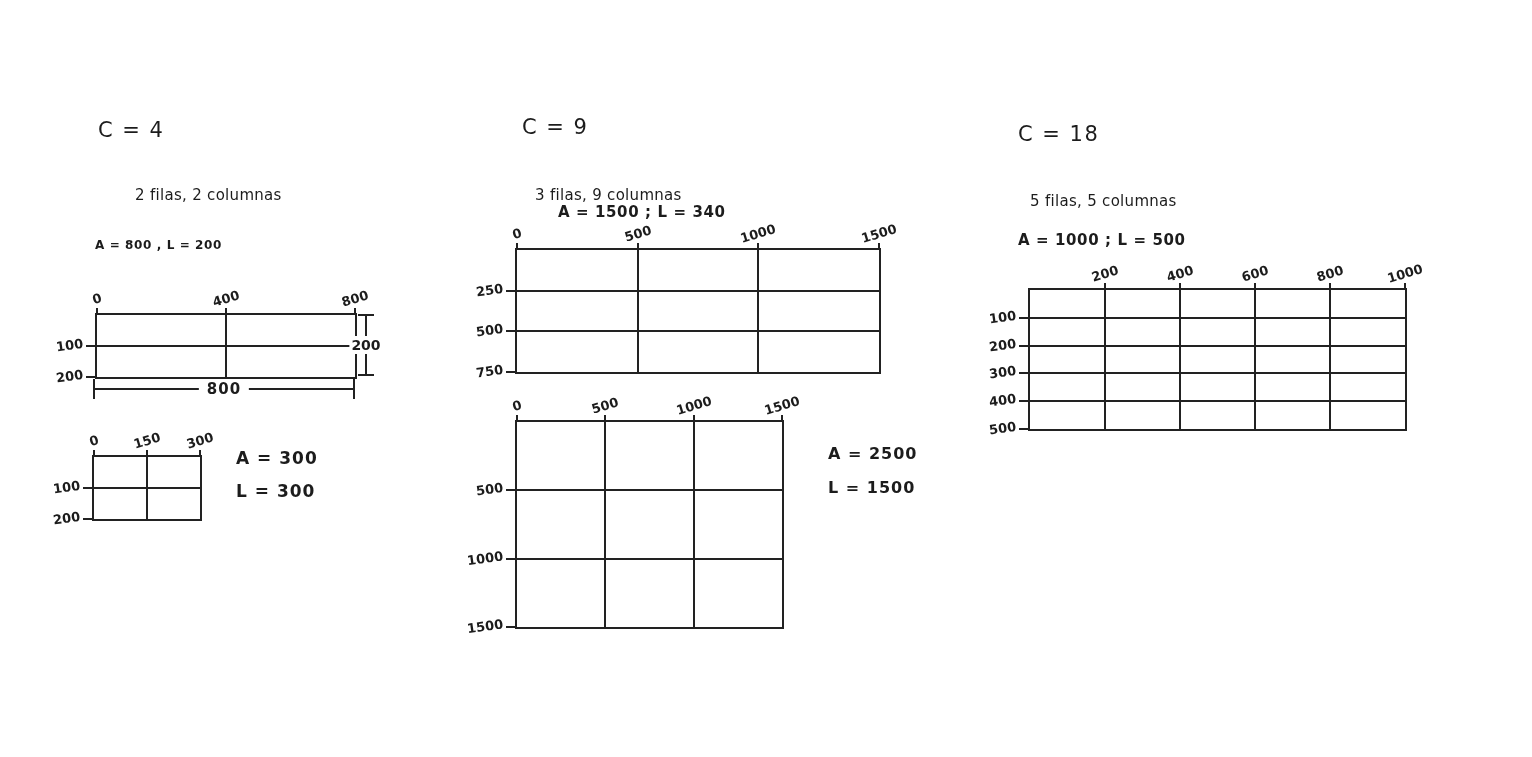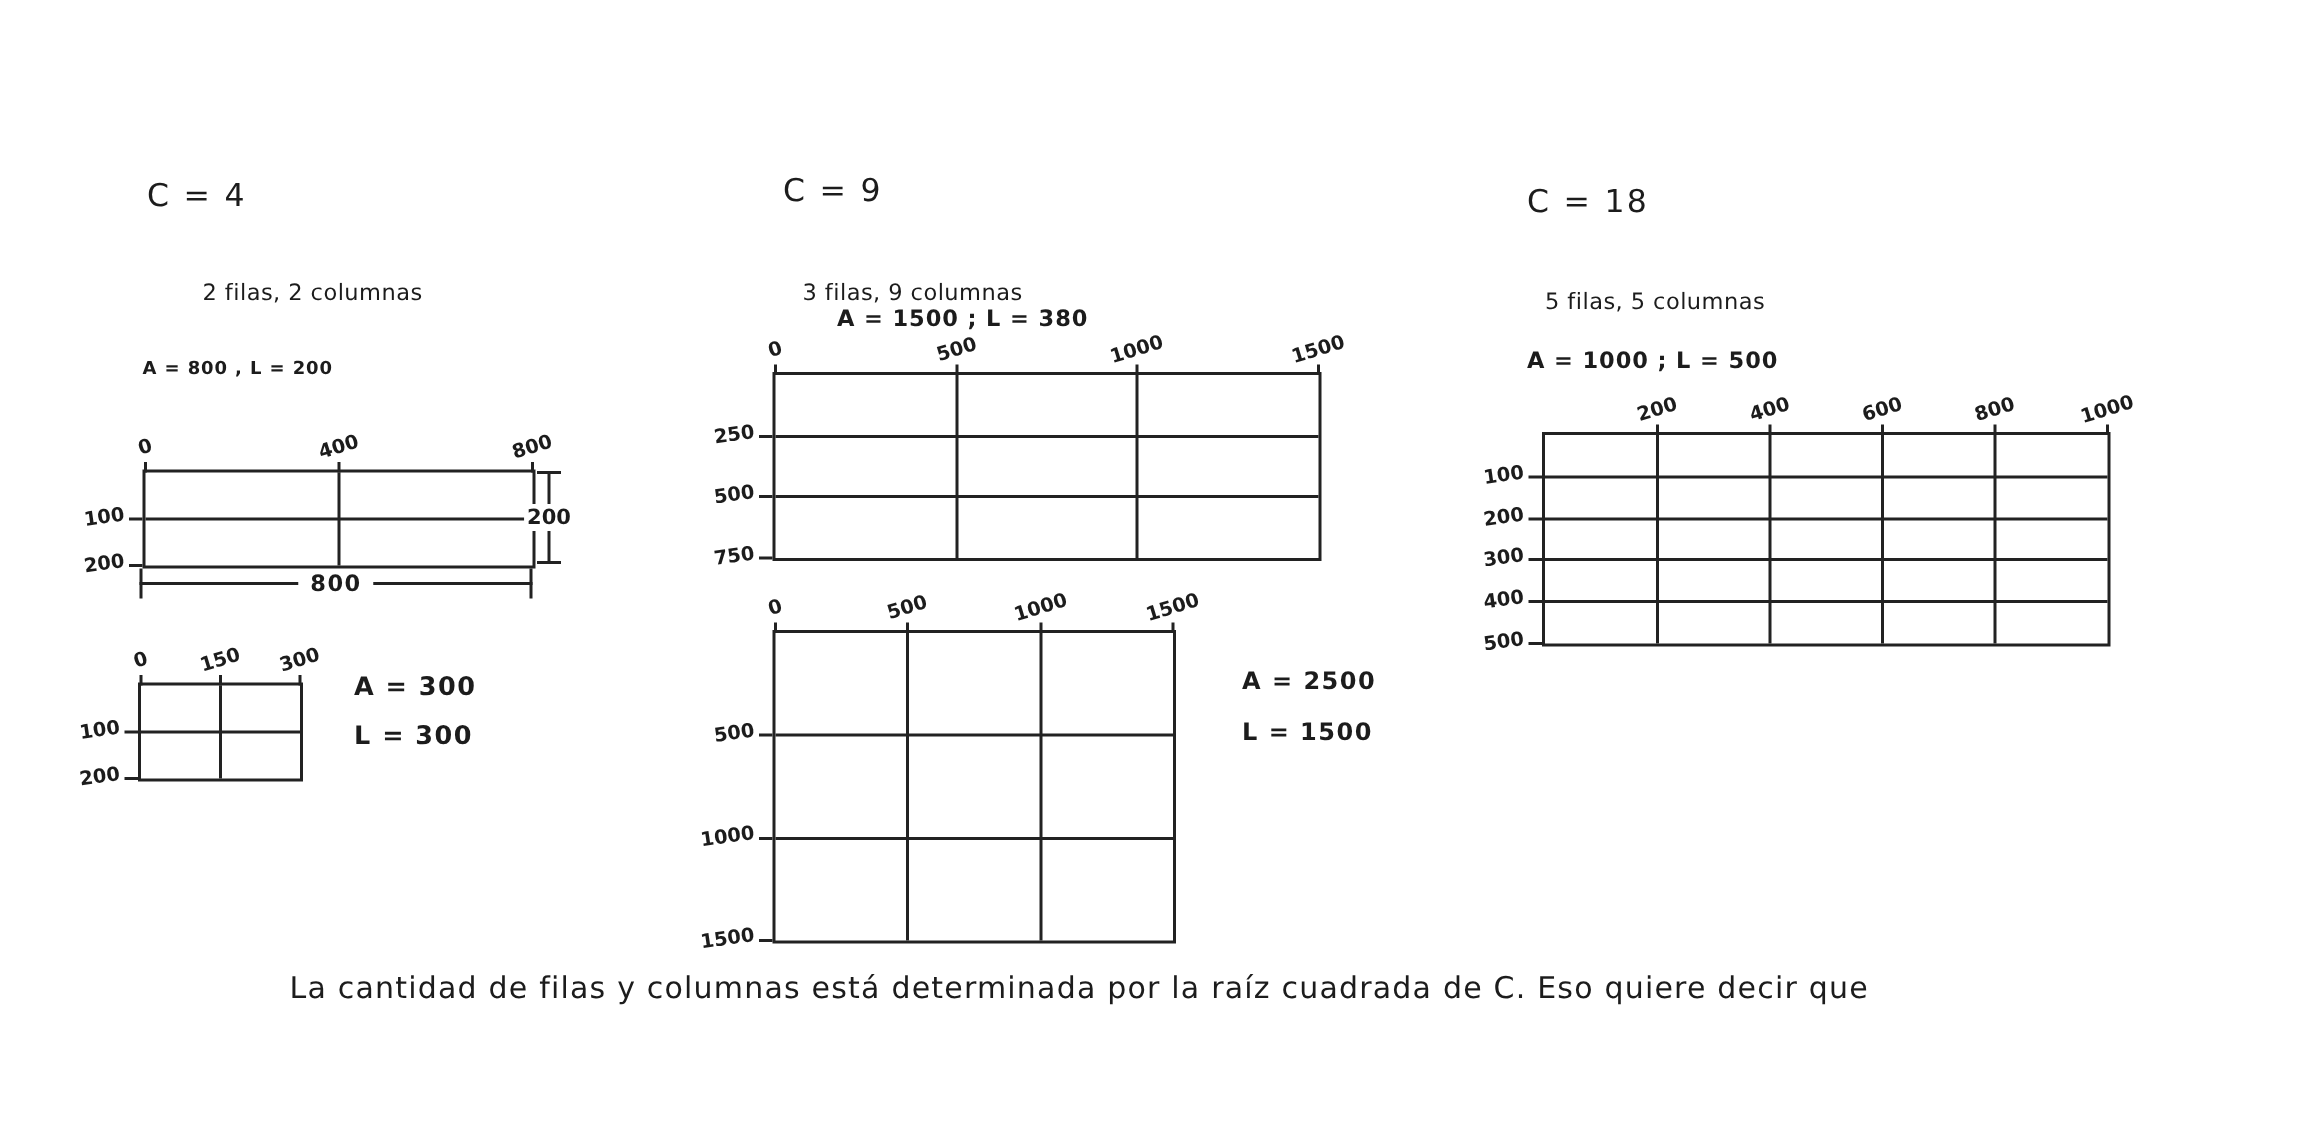--- a/index.html
+++ b/index.html
@@ -119,21 +119,21 @@
       <div class="ytickmark" style="top: 50%;"></div>
       <div class="yticklabel hand" style="top: 50%;">100</div>
       <div class="ytickmark" style="top: 100%;"></div>
       <div class="yticklabel hand" style="top: 100%;">200</div>
     </div>
   <div class="note hand" style="left:236px;top:448px;">A = 300</div>
   <div class="note hand" style="left:236px;top:481px;">L = 300</div>
 
   <div class="heading hand" style="left:522px;top:115px;">C = 9</div>
   <div class="subheading hand" style="left:535px;top:165px;">3 filas, 9 columnas</div>
-  <div class="params hand" style="left:558px;top:203px;">A = 1500 ;   L = 380</div>
+  <div class="params hand" style="left:558px;top:203px;">A = 1500 ;   L = 340</div>
 
   <div class="grid" id="grid-c9-wide">
       <div class="vline" style="left: 33.3333%;"></div>
       <div class="vline" style="left: 66.6667%;"></div>
       <div class="hline" style="top: 33.3333%;"></div>
       <div class="hline" style="top: 66.6667%;"></div>
       <div class="xtickmark" style="left: 0%;"></div>
       <div class="xticklabel hand" style="left: 0%;">0</div>
       <div class="xtickmark" style="left: 33.3333%;"></div>
       <div class="xticklabel hand" style="left: 33.3333%;">500</div>
@@ -200,15 +200,14 @@
       <div class="ytickmark" style="top: 40%;"></div>
       <div class="yticklabel hand" style="top: 40%;">200</div>
       <div class="ytickmark" style="top: 60%;"></div>
       <div class="yticklabel hand" style="top: 60%;">300</div>
       <div class="ytickmark" style="top: 80%;"></div>
       <div class="yticklabel hand" style="top: 80%;">400</div>
       <div class="ytickmark" style="top: 100%;"></div>
       <div class="yticklabel hand" style="top: 100%;">500</div>
     </div>
 
-  <div class="footer-line hand" id="footer-line1">La cantidad de filas y columnas está determinada por la raíz cuadrada de C. Eso quiere decir que</div>
 
 </div>
 
 </body></html>

